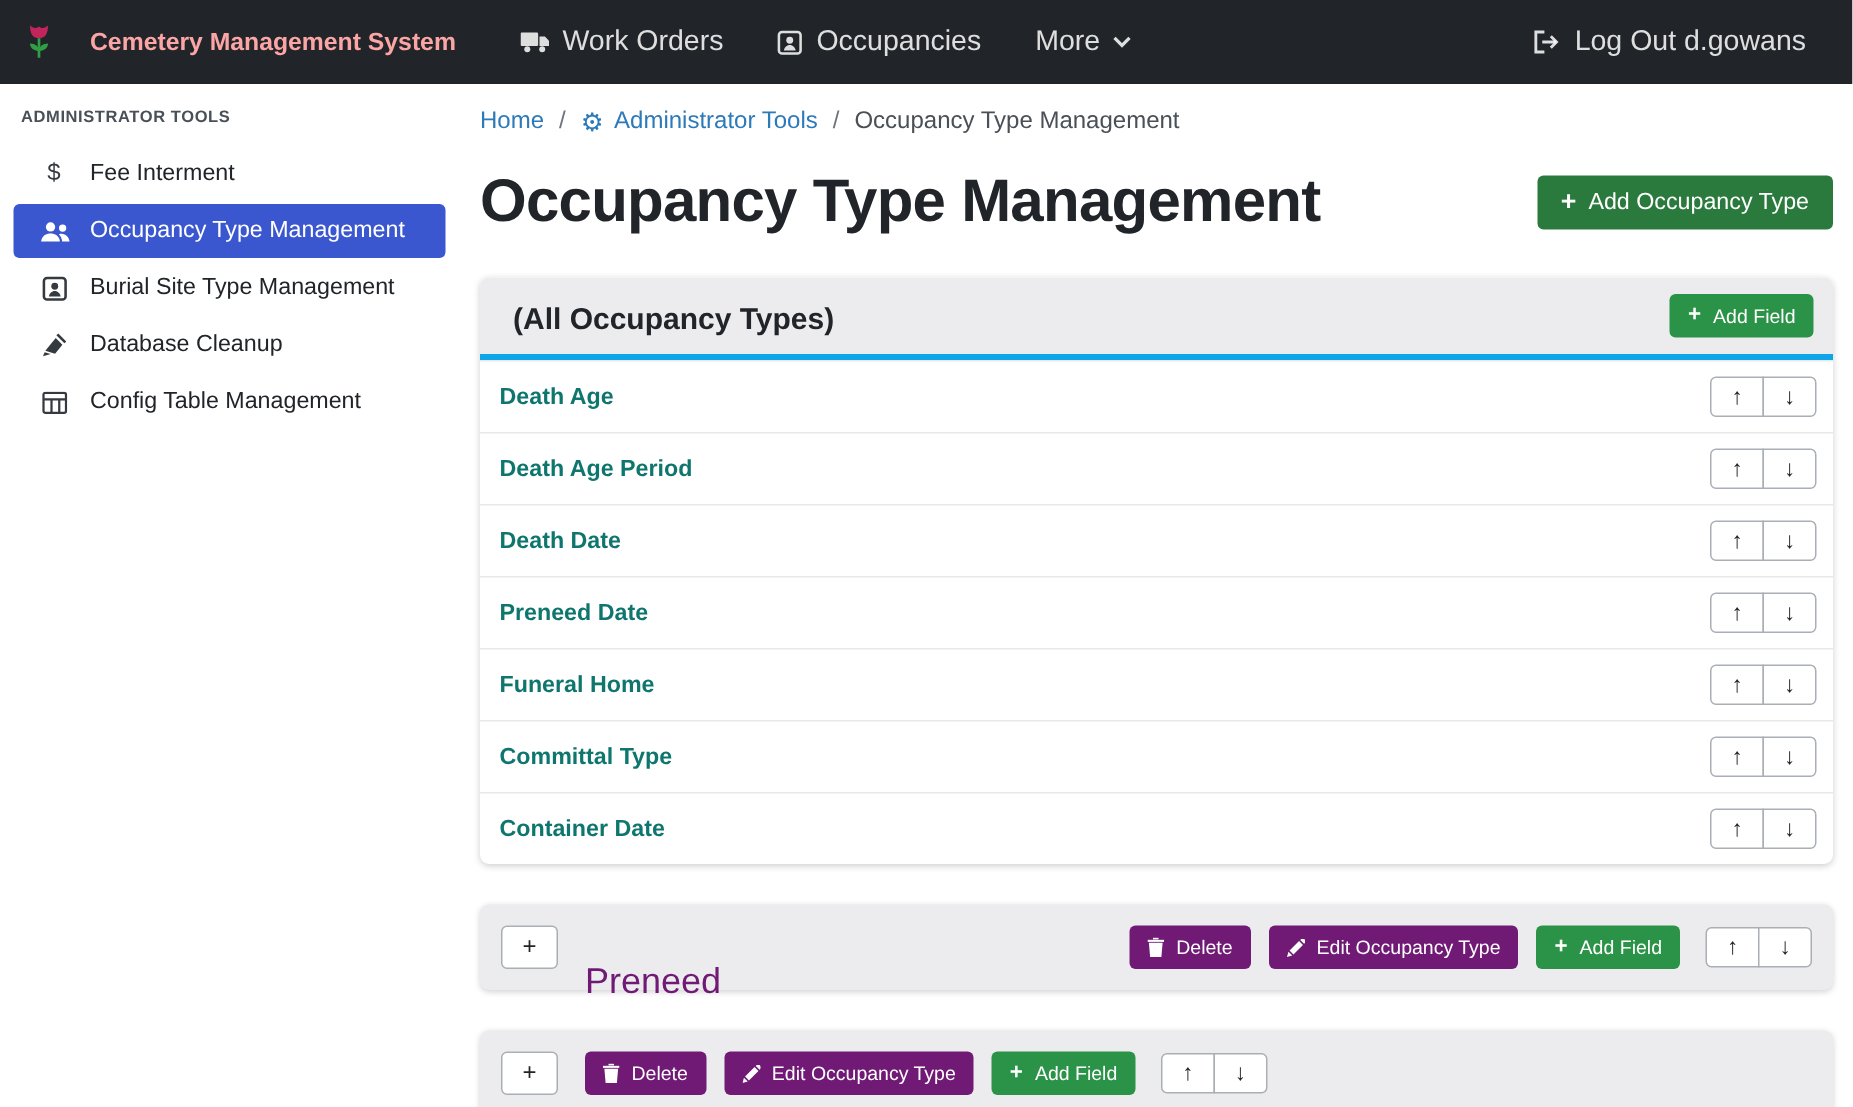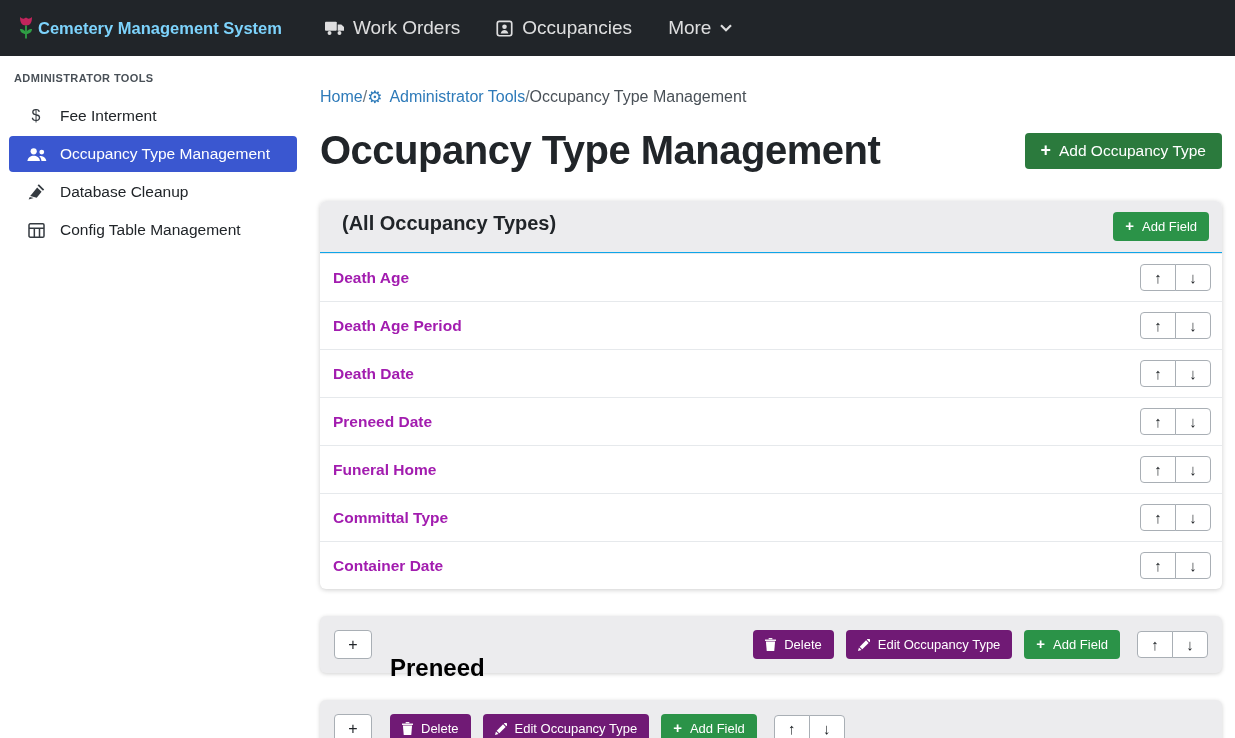--- a/index.html
+++ b/index.html
@@ -9,21 +9,21 @@
     background: #ffffff; color: #212529;
   }
   a { text-decoration: none; }
 
   
   .navbar {
     height: 56px; background: #212529; display: flex; align-items: center;
     padding: 0 16px; gap: 6px;
   }
   .brand {
-    display: flex; align-items: center; gap: 2px; color: #7dd3fc;
+    display: flex; align-items: center; gap: 24px; color: #fca5a5;
     font-weight: 700; font-size: 16.5px; margin-right: 22px; cursor: pointer;
     white-space: nowrap;
   }
   .nav-link {
     display: flex; align-items: center; gap: 9px; color: rgba(255,255,255,.85);
     font-size: 19px; padding: 8px 15px; cursor: pointer; white-space: nowrap;
   }
   .nav-link .nav-icon { display: flex; align-items: center; }
   .nav-spacer { flex: 1; }
 
@@ -39,21 +39,21 @@
     padding: 9px 10px 9px 16px; border-radius: 4px; font-size: 15.5px;
     color: #212529; cursor: pointer; white-space: nowrap;
   }
   .side-item.active { background: #3a57d0; color: #fff; }
   .side-icon { width: 22px; display: flex; justify-content: center; align-items: center; color: #343a40; font-size: 16px; }
   .side-item.active .side-icon { color: #fff; }
 
   .content { flex: 1; padding: 16px 13px 0 14px; overflow: hidden; }
 
   
-  .breadcrumb { display: flex; align-items: center; gap: 0; font-size: 16px; margin-top: 16px; }
+  .breadcrumb { display: flex; align-items: center; gap: 10px; font-size: 16px; }
   .breadcrumb a { color: #2d7ab9; display: flex; align-items: center; gap: 7px; cursor: pointer; }
   .sep { color: #6c757d; }
   .bc-current { color: #495057; }
   .gear-glyph { font-size: 17px; line-height: 1; }
 
   
   .title-row { display: flex; align-items: center; justify-content: space-between; margin: 22px 0 28px; }
   h1 { font-size: 40px; font-weight: 600; letter-spacing: -.5px; color: #212529; }
 
   
@@ -76,42 +76,42 @@
     color: #212529; font-size: 15px; line-height: 1; cursor: pointer;
     display: flex; align-items: center; justify-content: center; font-family: inherit;
   }
   .arrow-btn:first-child { border-radius: 4px 0 0 4px; }
   .arrow-btn:last-child { border-radius: 0 4px 4px 0; margin-left: -1px; }
 
   
   .card { border-radius: 6px; box-shadow: 0 1px 5px rgba(0,0,0,.2); overflow: hidden; background: #fff; }
   .card-header {
     background: #ececee; padding: 11px 13px 11px 22px; display: flex;
-    align-items: flex-start; justify-content: space-between; border-bottom: 1px solid #0ea5e9;
+    align-items: flex-end; justify-content: space-between; border-bottom: 4px solid #0ea5e9;
   }
   .card-title { font-size: 20px; font-weight: 700; color: #212529; }
   .field-row {
     display: flex; align-items: center; justify-content: space-between;
     padding: 10px 11px 10px 13px; min-height: 47px; border-top: 1px solid #e6e9ec;
   }
   .field-row:first-of-type { border-top: none; }
-  .field-link { color: #a21caf; font-weight: 700; font-size: 15.5px; cursor: pointer; }
+  .field-link { color: #0f766e; font-weight: 700; font-size: 15.5px; cursor: pointer; }
 
   
   .type-bar {
     margin-top: 27px; background: #ececee; border-radius: 6px;
     box-shadow: 0 1px 4px rgba(0,0,0,.18); display: flex; align-items: center;
     padding: 0 14px; gap: 18px; height: 57px;
   }
   .expand-btn {
     width: 38px; height: 29px; background: #fff; border: 1px solid #a9afb5;
     border-radius: 4px; font-size: 16px; cursor: pointer; color: #212529;
     display: flex; align-items: center; justify-content: center; font-family: inherit;
   }
-  .type-title { font-size: 24px; font-weight: 700; color: #000000; flex: 1; margin-top: 47px; }
+  .type-title { font-size: 24px; font-weight: 400; color: #701a75; flex: 1; margin-top: 47px; }
   .bar-actions { display: flex; align-items: center; gap: 12px; }
   .bar-actions .btn-group { margin-left: 5px; }
 </style>
 </head>
 <body>
 
 <div class="app">
 
   <header class="navbar">
     <a class="brand">
@@ -152,20 +152,30 @@
       <span>More</span>
       <span class="nav-icon">
         <svg width="12" height="8" viewBox="0 0 12 8">
             <path d="M1 1.2l5 5 5-5" stroke="currentColor" stroke-width="2.2" fill="none"></path>
           </svg>
       </span>
     </a>
 
     <span class="nav-spacer"></span>
 
+    <a class="nav-link">
+      <span class="nav-icon">
+        <svg width="19" height="16" viewBox="0 0 20 16" fill="none" stroke="currentColor" stroke-width="2">
+          <path d="M8 1H2v14h6"></path>
+          <path d="M12.5 4l4 4-4 4"></path>
+          <path d="M6.5 8h9.5"></path>
+        </svg>
+      </span>
+      <span>Log Out d.gowans</span>
+    </a>
   </header>
 
   <div class="layout">
 
     <aside class="sidebar">
       <div class="sidebar-heading">ADMINISTRATOR TOOLS</div>
 
       <a class="side-item">
         <span class="side-icon">$</span>
         <span>Fee Interment</span>
@@ -176,20 +186,30 @@
           <svg width="21" height="15" viewBox="0 0 22 16" fill="currentColor">
             <circle cx="8" cy="4.6" r="3.3"></circle>
             <path d="M1.3 15c.5-4.2 3.6-5.7 6.7-5.7s6.2 1.5 6.7 5.7z"></path>
             <circle cx="16.6" cy="5.4" r="2.6"></circle>
             <path d="M15.8 9.5c3 .3 5.2 1.9 5.7 5.5h-5.2c-.2-2.3-1.1-4.1-2.4-5.1.6-.3 1.2-.4 1.9-.4z"></path>
           </svg>
         </span>
         <span>Occupancy Type Management</span>
       </a>
 
+      <a class="side-item">
+        <span class="side-icon">
+          <svg width="17" height="17" viewBox="0 0 20 20">
+            <rect x="1.5" y="1.5" width="17" height="17" rx="2.5" fill="none" stroke="currentColor" stroke-width="2"></rect>
+            <circle cx="10" cy="8" r="2.7" fill="currentColor"></circle>
+            <path d="M5.4 16c.6-3.1 3-4.2 4.6-4.2s4 1.1 4.6 4.2z" fill="currentColor"></path>
+          </svg>
+        </span>
+        <span>Burial Site Type Management</span>
+      </a>
 
       <a class="side-item">
         <span class="side-icon">
           <svg width="18" height="16" viewBox="0 0 20 18">
             <path d="M12.5 1l6 6" stroke="currentColor" stroke-width="2" fill="none"></path>
             <path d="M11.3 3.8l5 5-5.5 6.7-7.3-2.1 7.8-9.6z" fill="currentColor"></path>
             <path d="M3 14.5l4.5 1.3-5.8 1.7z" fill="currentColor"></path>
           </svg>
         </span>
         <span>Database Cleanup</span>

